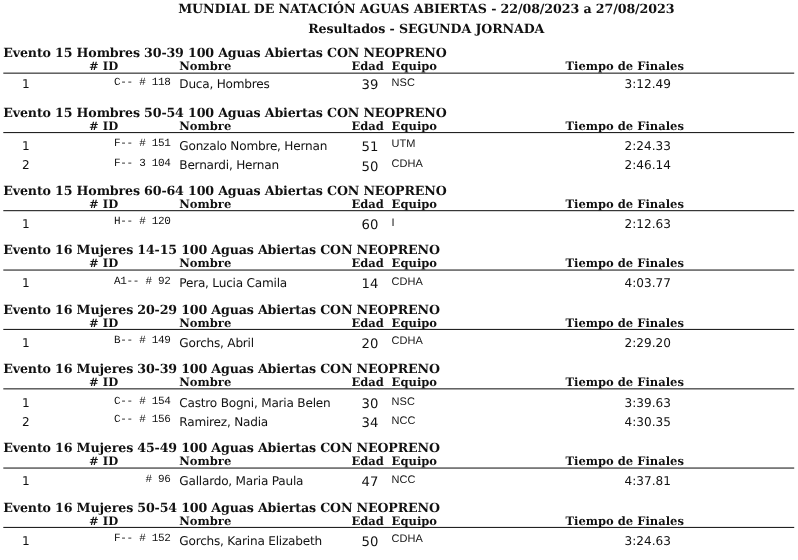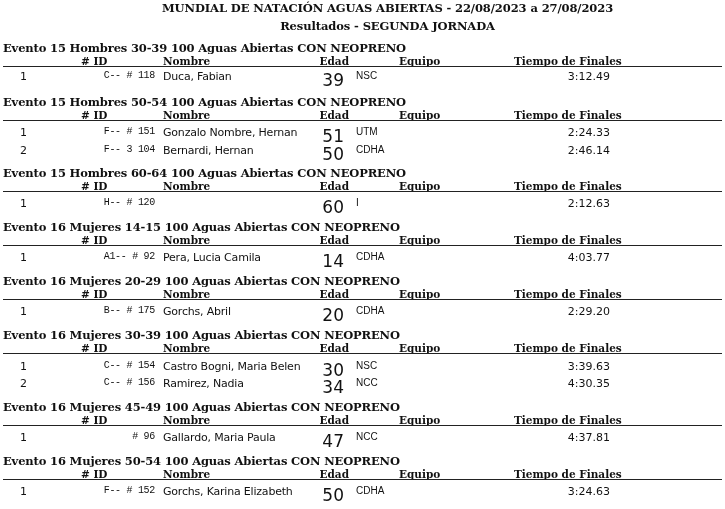--- a/index.html
+++ b/index.html
@@ -57,36 +57,36 @@
     left: 3px;
     right: 0;
     top: 11px;
     height: 0;
     border-top: 1.3px solid #222;
   }
   .col-header span { position: absolute; top: 0; }
   .h-id { left: 81px; }
   .h-nombre { left: 163px; }
   .h-edad { right: 373px; text-align: center; }
-  .h-equipo { left: 356px; margin-left: 43px; }
+  .h-equipo { left: 356px; }
   .h-tiempo { left: 514px; }
 
   .row {
     position: absolute;
     left: 0;
     width: 722px;
     height: 17px;
     font-size: 11px;
     white-space: nowrap;
   }
   .row span { position: absolute; top: 0; }
   .c-place { left: 20px; font-family: "DejaVu Sans", "Liberation Sans", sans-serif; font-size: 11px; }
   .c-id { right: 567px; font-family: Liberation Mono, monospace; font-size: 10px; letter-spacing: -0.3px; }
   .c-nombre { left: 163px; font-family: "DejaVu Sans", "Liberation Sans", sans-serif; font-size: 11px; letter-spacing: -0.2px; }
-  .c-edad { right: 378px; text-align: right; font-family: "DejaVu Sans", "Liberation Sans", sans-serif; font-size: 17px; }
+  .c-edad { right: 378px; text-align: right; font-family: "DejaVu Sans", "Liberation Sans", sans-serif; font-size: 12px; }
   .c-equipo { left: 356px; font-family: Liberation Sans, sans-serif; font-size: 10px; }
   .c-tiempo { right: 112px; text-align: left; font-family: "DejaVu Sans", "Liberation Sans", sans-serif; font-size: 11px; }
 </style>
 </head>
 <body>
 
 <div class="title t1">MUNDIAL DE NATACIÓN AGUAS ABIERTAS - 22/08/2023 a 27/08/2023</div>
 <div class="title t2">Resultados - SEGUNDA JORNADA</div>
 
 <div class="event" style="top:41px;">
@@ -95,21 +95,21 @@
     <span class="h-id"># ID</span>
     <span class="h-nombre">Nombre</span>
     <span class="h-edad">Edad</span>
     <span class="h-equipo">Equipo</span>
     <span class="h-tiempo">Tiempo de Finales</span>
     <div class="rule"></div>
   </div>
   <div class="row" style="top:29px;">
     <span class="c-place">1</span>
     <span class="c-id">C-- # 118</span>
-    <span class="c-nombre">Duca, Fabian</span>
+    <span class="c-nombre">Duca, Hombres</span>
     <span class="c-edad">39</span>
     <span class="c-equipo">NSC</span>
     <span class="c-tiempo">3:12.49</span>
   </div>
 </div>
 
 <div class="event" style="top:95px;">
   <div class="event-header">Evento 15  Hombres 50-54 100 Aguas Abiertas CON  NEOPRENO</div>
   <div class="col-header">
     <span class="h-id"># ID</span>
@@ -181,21 +181,21 @@
   <div class="col-header">
     <span class="h-id"># ID</span>
     <span class="h-nombre">Nombre</span>
     <span class="h-edad">Edad</span>
     <span class="h-equipo">Equipo</span>
     <span class="h-tiempo">Tiempo de Finales</span>
     <div class="rule"></div>
   </div>
   <div class="row" style="top:31px;">
     <span class="c-place">1</span>
-    <span class="c-id">B-- # 175</span>
+    <span class="c-id">B-- # 149</span>
     <span class="c-nombre">Gorchs, Abril</span>
     <span class="c-edad">20</span>
     <span class="c-equipo">CDHA</span>
     <span class="c-tiempo">2:29.20</span>
   </div>
 </div>
 
 <div class="event" style="top:328px;">
   <div class="event-header">Evento 16  Mujeres 30-39 100 Aguas Abiertas CON NEOPRENO</div>
   <div class="col-header">

